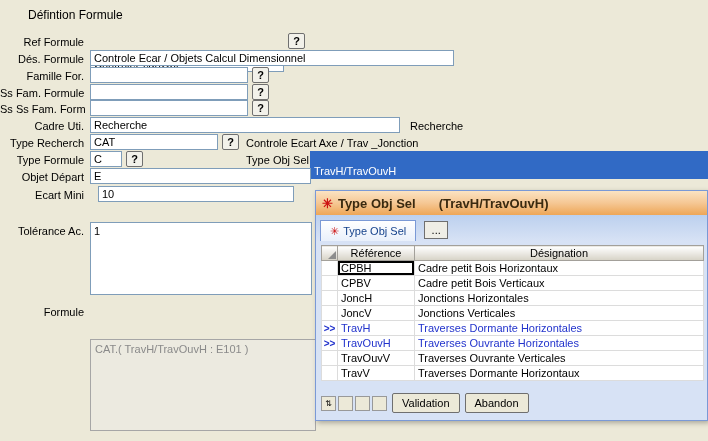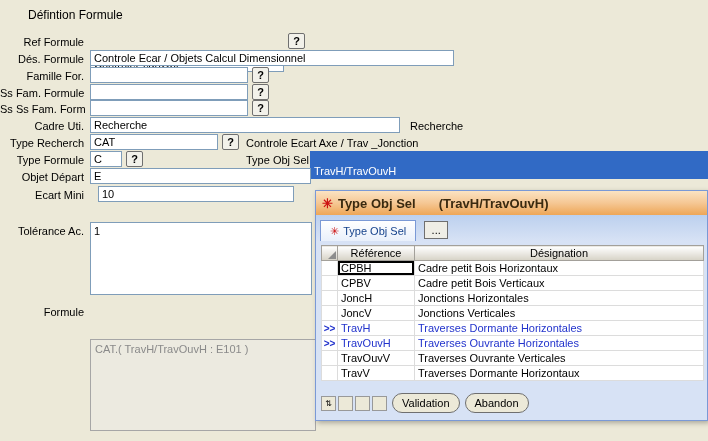--- a/index.html
+++ b/index.html
@@ -59,21 +59,21 @@
   .grid td.gut{ text-align:center; color:#2233CC; font-weight:bold; font-size:10px; padding:0; }
   .grid tr.hl td{ color:#2233CC; }
   .grid td.sel{ box-shadow:inset 0 0 0 2px #000; }
   .tri{ position:absolute; right:1px; bottom:1px; width:0; height:0;
         border-left:8px solid transparent; border-bottom:8px solid #8D8D8D; }
 
   .pbottom{ position:absolute; left:5px; bottom:7px; display:flex; align-items:center; gap:2px; }
   .navbtn{ width:15px; height:15px; background:#ECE9D8; border:1px solid #999;
            font-size:8px; line-height:11px; text-align:center; padding:0; }
   .pbtn{ height:20px; padding:0 9px; background:#ECE9D8; border:1px solid #6F6F6F;
-         border-radius:10px; font-family:"Liberation Sans",sans-serif; font-size:11px; margin-left:3px; }
+         border-radius:2px; font-family:"Liberation Sans",sans-serif; font-size:11px; margin-left:3px; }
 </style>
 </head>
 <body>
 
 <div class="screen">
 
   <div class="page-title">Défintion Formule</div>
 
   <div class="row" style="top:33px">
     <span class="lbl">Ref Formule</span>

